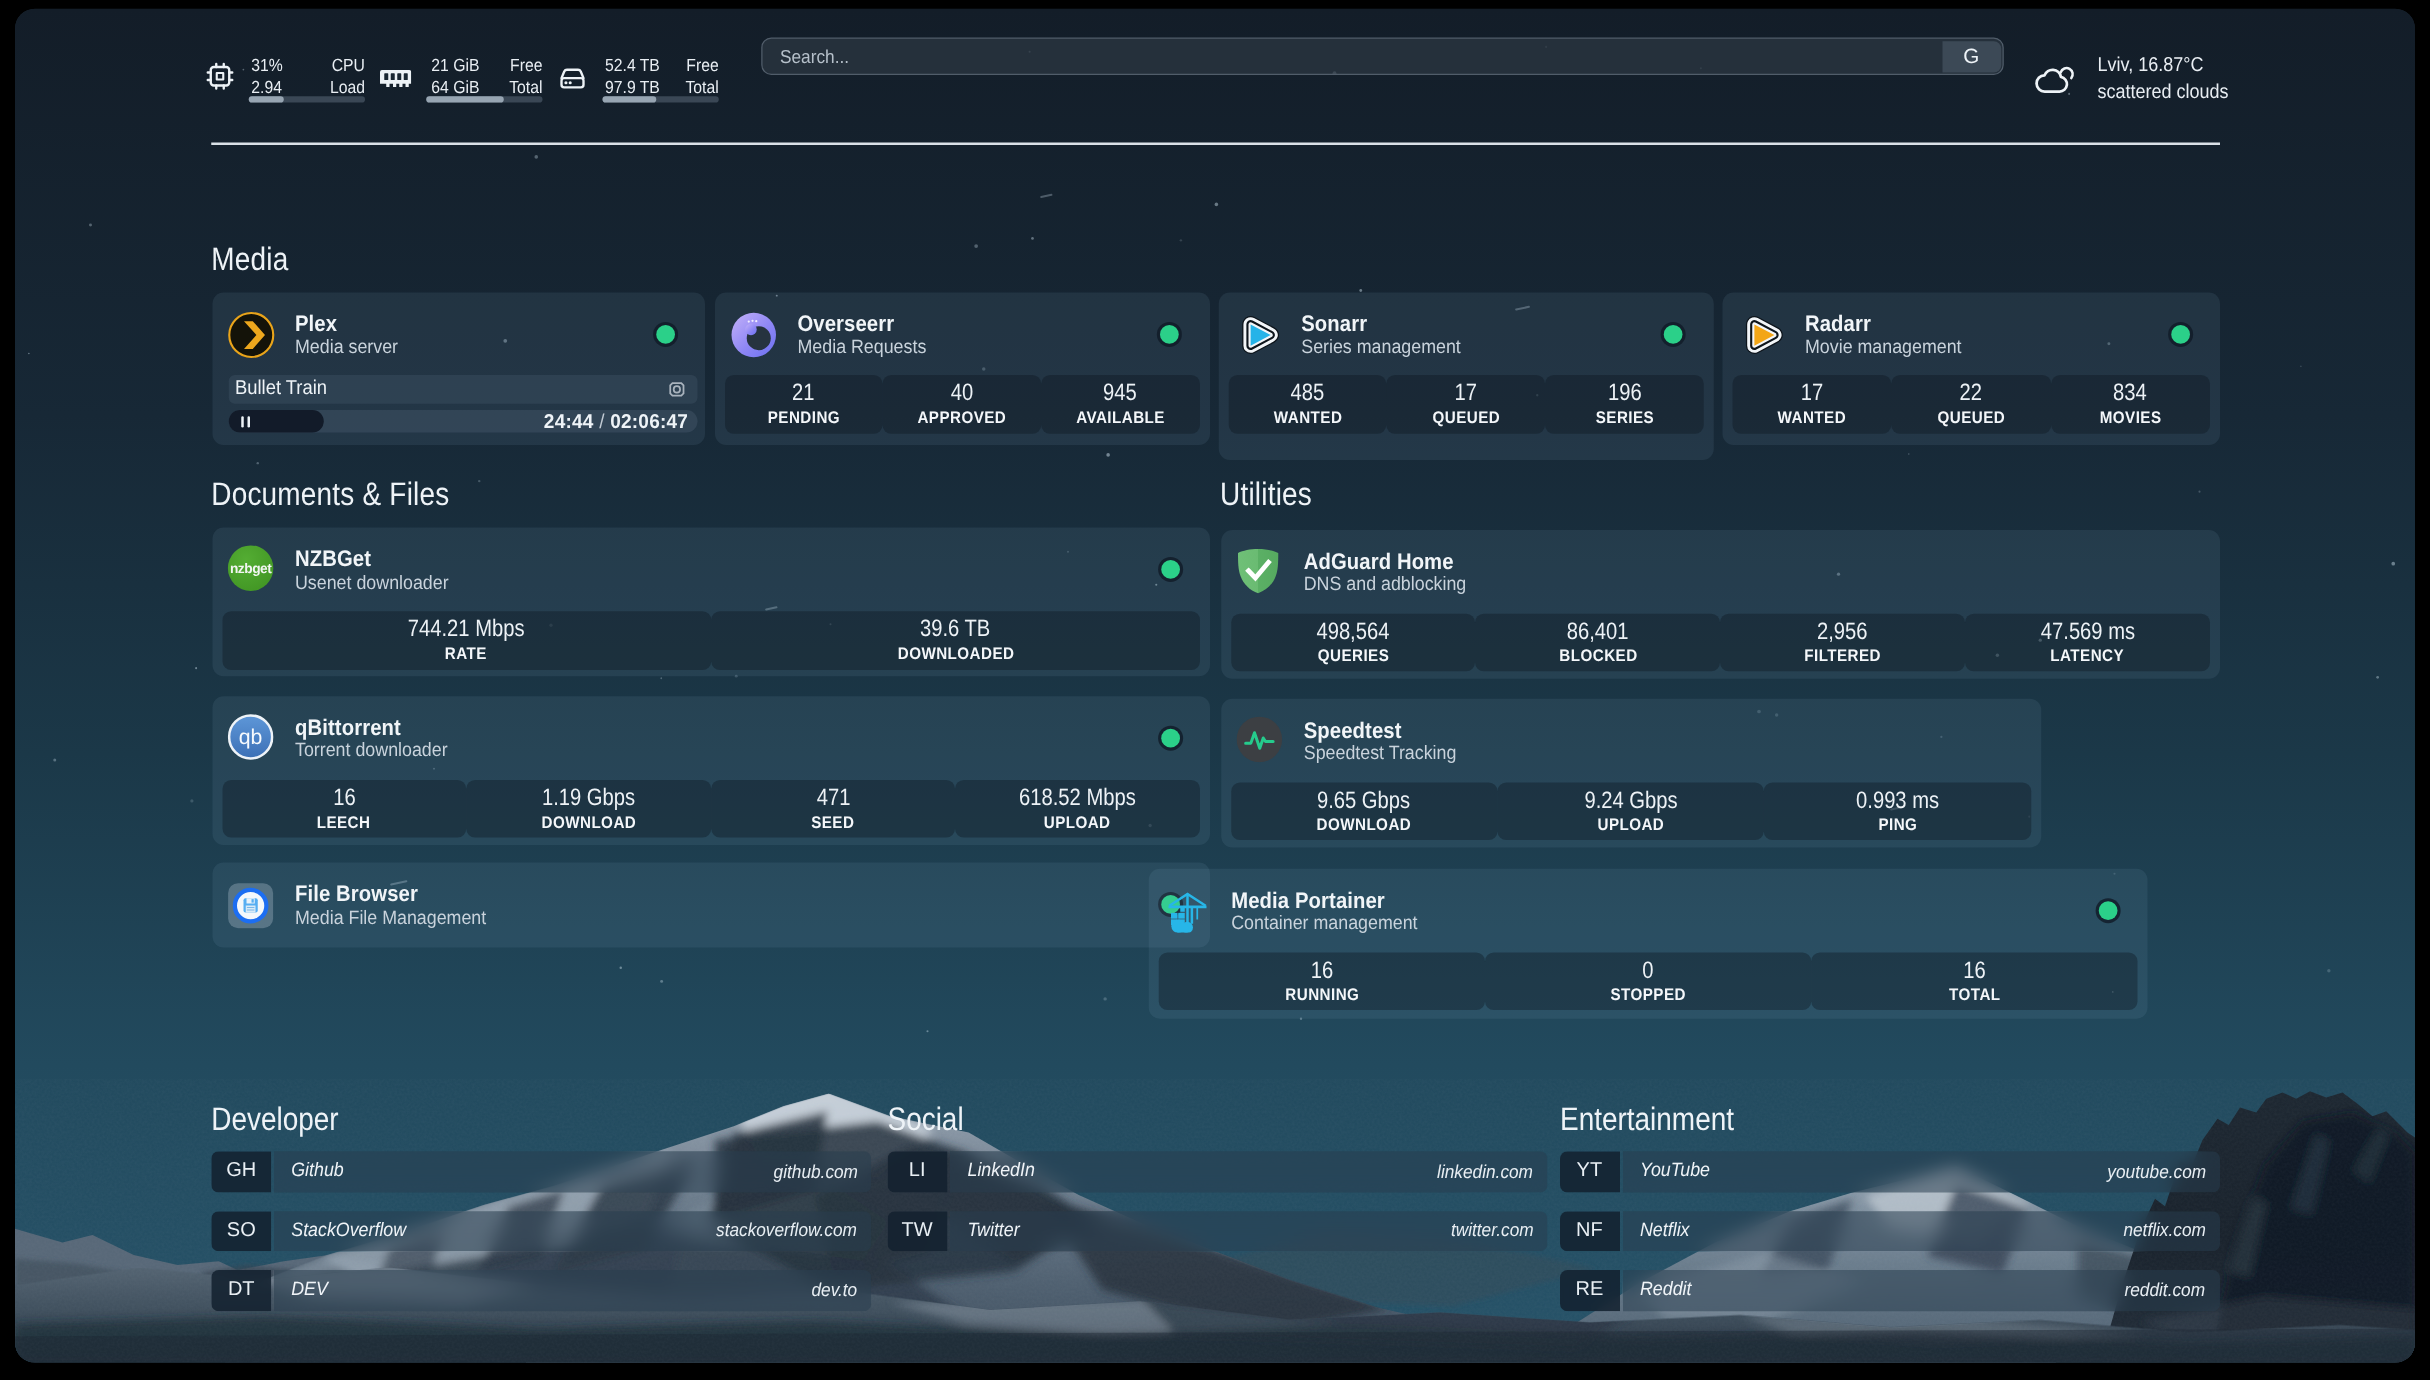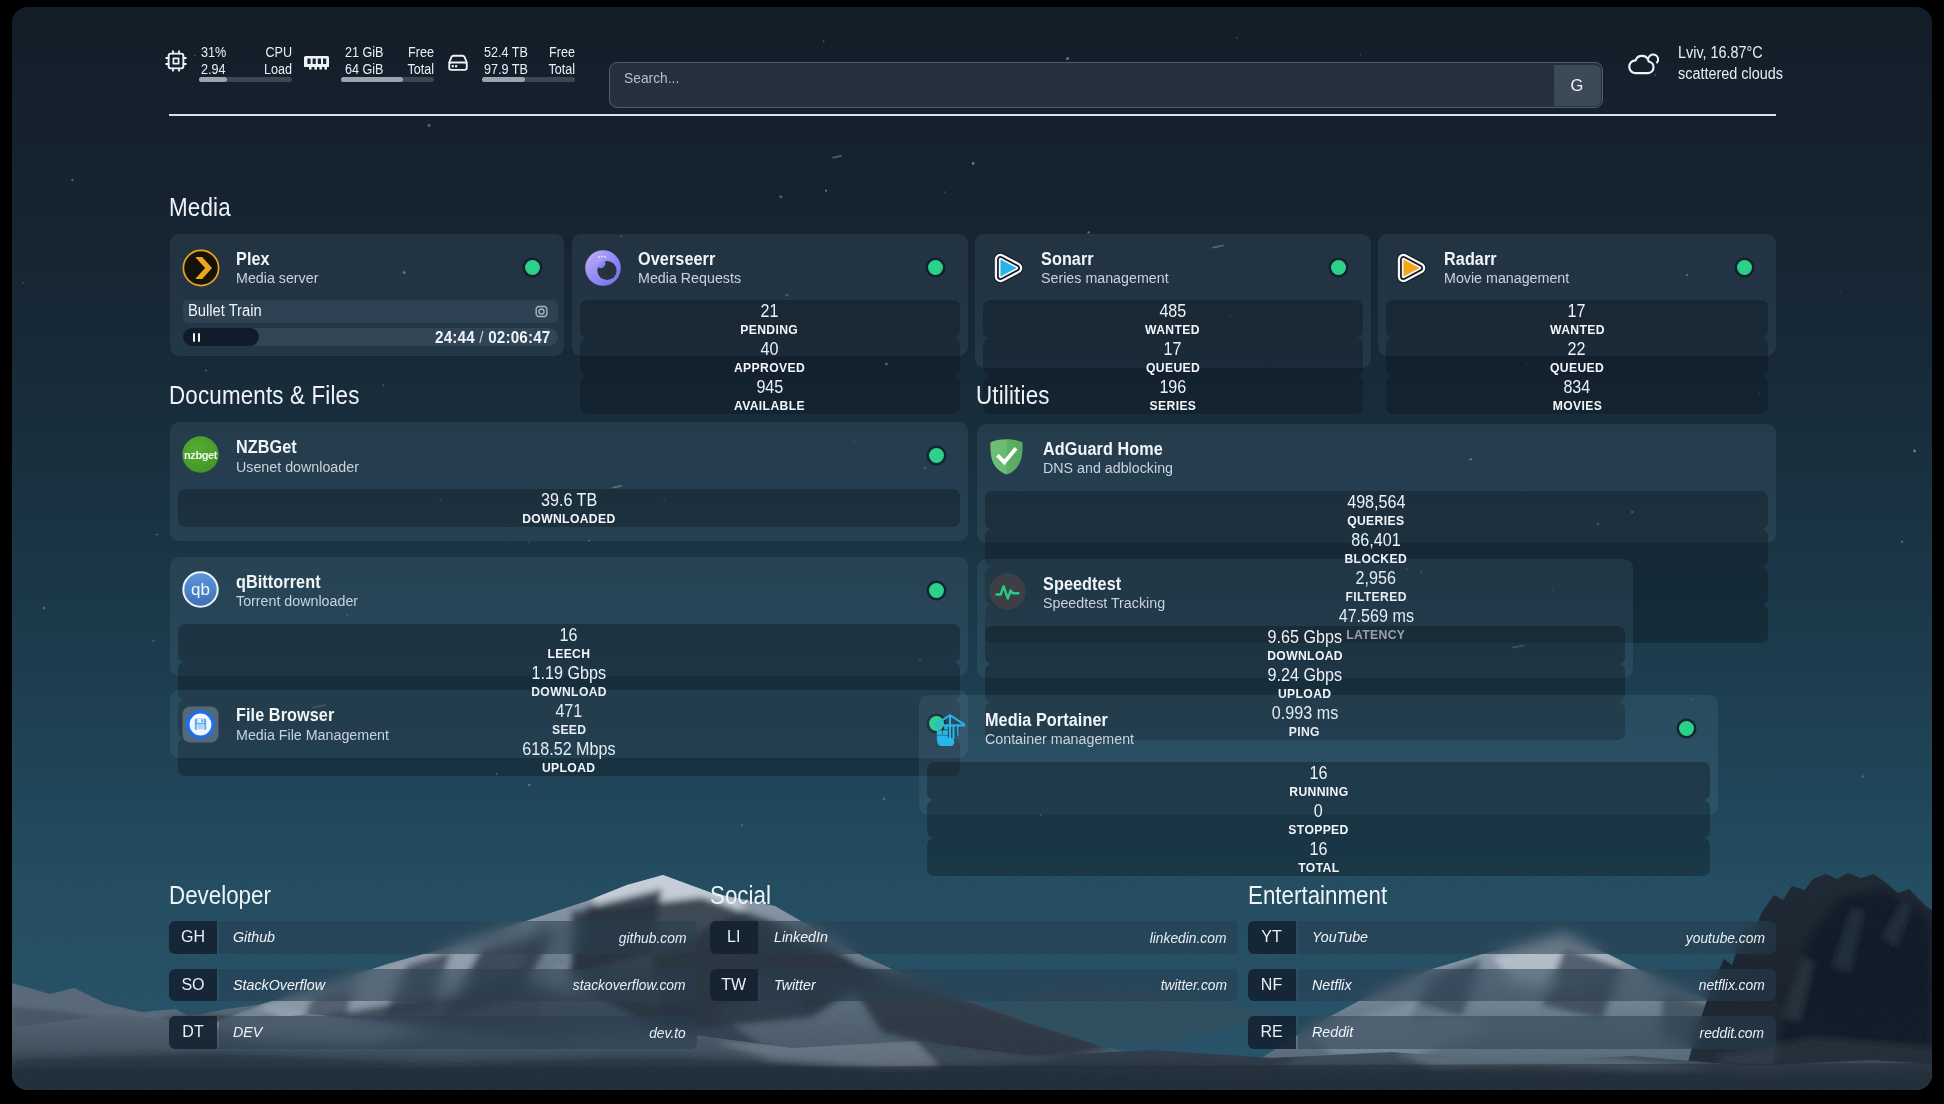--- a/index.html
+++ b/index.html
@@ -9,21 +9,21 @@
   .vp{position:absolute;left:12px;top:7px;width:1920px;height:1083px;border-radius:16px;
     overflow:hidden;background:#16222e;}
   .bgsvg{position:absolute;left:0;top:0;width:1920px;height:1083px;}
   .abs{position:absolute;}
   .h1{position:absolute;font-size:26px;line-height:32px;color:#eef3f7;font-weight:500;letter-spacing:0.2px;}
   .card{position:absolute;background:rgba(145,178,204,0.105);border-radius:9px;}
   .ctitle{position:absolute;left:66px;top:14px;font-size:18px;font-weight:700;color:#f1f5f8;letter-spacing:0.1px;white-space:nowrap;line-height:22px;}
   .csub{position:absolute;left:66px;top:34.5px;font-size:15.5px;color:#c9d3dc;white-space:nowrap;line-height:19px;}
   .dot{position:absolute;width:15px;height:15px;border-radius:50%;background:#2bd089;
     box-shadow:0 0 0 2.5px rgba(16,26,39,0.8);}
-  .statrow{position:absolute;left:8px;right:8px;display:flex;gap:0;flex-direction:column;}
+  .statrow{position:absolute;left:8px;right:8px;display:flex;gap:0;}
   .sbox{flex:1;background:rgba(10,19,28,0.36);border-radius:7px;display:flex;flex-direction:column;
     align-items:center;justify-content:center;height:46.5px;}
   .sval{font-size:19px;color:#edf2f6;line-height:21px;}
   .slab{font-size:13.5px;font-weight:700;color:#f4f7fa;line-height:17px;letter-spacing:0.4px;}
   .bmh{position:absolute;font-size:26px;line-height:32px;color:#eef3f7;font-weight:500;}
   .bmrow{position:absolute;width:528px;height:32.5px;border-radius:6px;overflow:hidden;}
   .bmabbr{position:absolute;left:0;top:0;width:48px;height:100%;background:rgba(19,33,47,0.86);backdrop-filter:blur(4px);
     color:#e9eff4;font-size:16px;display:flex;align-items:center;justify-content:center;}
   .bmbody{position:absolute;left:50px;right:0;top:0;height:100%;background:rgba(40,62,78,0.52);backdrop-filter:blur(7px);font-style:italic;}
   .bmname{position:absolute;left:14px;top:0;height:100%;display:flex;align-items:center;
@@ -256,21 +256,21 @@
         <path d="M5.7 13.2 h0.1 M9.1 13.2 h0.1" stroke-width="2.4"></path>
       </svg>
       <div class="tnum" style="left:472.4px;top:36.7px">52.4 TB
 97.9 TB</div>
       <div class="tlab" style="left:472.1px;top:36.7px;width:91px">Free
 Total</div>
       <div class="tbar" style="left:470.1px;top:69.8px;width:93px">
           <div class="tfill" style="width:46%"></div>
         </div>
 
-      <div class="abs" style="left:597px;top:55px;width:994px;height:46px;border:1.5px solid #515d6a;border-radius:8px;background:rgba(44,55,67,0.72);">
+      <div class="abs" style="left:597px;top:23px;width:994px;height:30px;border:1.5px solid #515d6a;border-radius:8px;background:rgba(44,55,67,0.72);">
         <div class="abs" style="left:14px;top:6px;font-size:15px;color:#b6c0ca;transform:scaleX(0.92);transform-origin:0 50%;">Search...</div>
         <div class="abs" style="right:1.5px;top:1.5px;bottom:1.5px;width:47px;background:rgba(122,140,158,0.28);border-radius:0 6px 6px 0;display:flex;align-items:center;justify-content:center;font-size:16.5px;color:#eef3f7;">G</div>
       </div>
 
       <svg class="abs" style="left:1616px;top:42.6px" width="32" height="26" viewBox="0 0 32 26" fill="none" stroke="#eef3f7" stroke-width="2.2" stroke-linejoin="round" stroke-linecap="round">
         <path d="M7.8 23.2 h11.6 a5.9 5.9 0 0 0 1.3 -11.7 a6.8 6.8 0 0 0 -13.1 -1.2 a6.35 6.35 0 0 0 0.2 12.9 Z"></path>
         <path d="M20.6 7.8 a4.9 4.9 0 1 1 8.4 4.7" stroke-width="2"></path>
       </svg>
       <div class="tnum" style="left:1666px;top:36px;font-size:16px;line-height:20.8px">Lviv, 16.87°C
 scattered clouds</div>
@@ -409,20 +409,24 @@
                 <stop offset="1" stop-color="#3f9322"></stop>
           </radialGradient>
             </defs>
           <circle cx="18.5" cy="18.5" r="18.2" fill="url(#nzg)"></circle>
           <text x="18.5" y="22.6" font-size="11px" font-weight="bold" fill="#f2f6f2" text-anchor="middle" font-family="Liberation Sans, sans-serif" letter-spacing="-0.4">nzbget</text>
         </svg>
         <div class="ctitle">NZBGet</div>
         <div class="csub">Usenet downloader</div>
         <div class="dot" style="right:24.5px;top:26px"></div>
         <div class="statrow" style="top:67px">
+          <div class="sbox">
+              <div class="sval">744.21 Mbps</div>
+              <div class="slab">RATE</div>
+            </div>
           <div class="sbox">
               <div class="sval">39.6 TB</div>
               <div class="slab">DOWNLOADED</div>
             </div>
         </div>
       </div>
 
       <div class="card" style="left:157.5px;top:549.5px;width:798.5px;height:119px;">
         <svg class="abs" style="left:12px;top:14px" width="37" height="37" viewBox="0 0 37 37">
           <defs>

